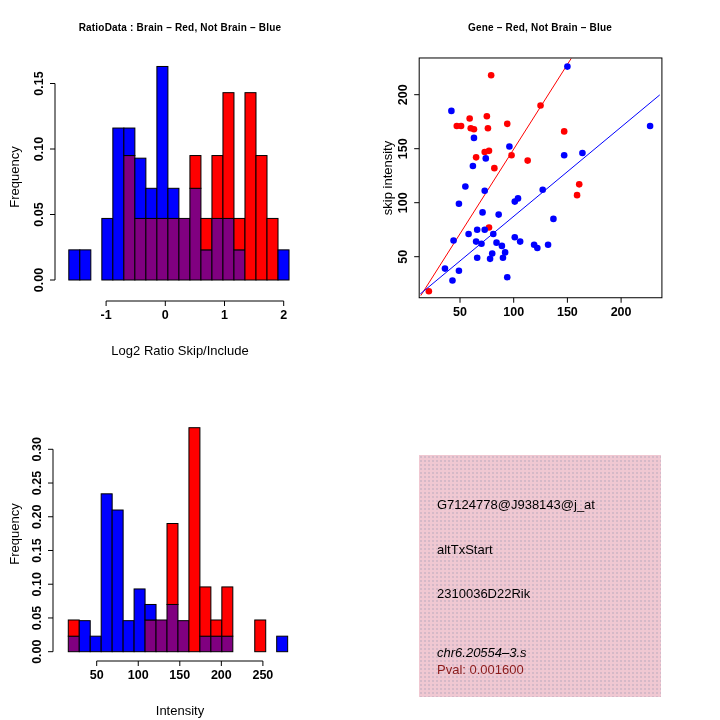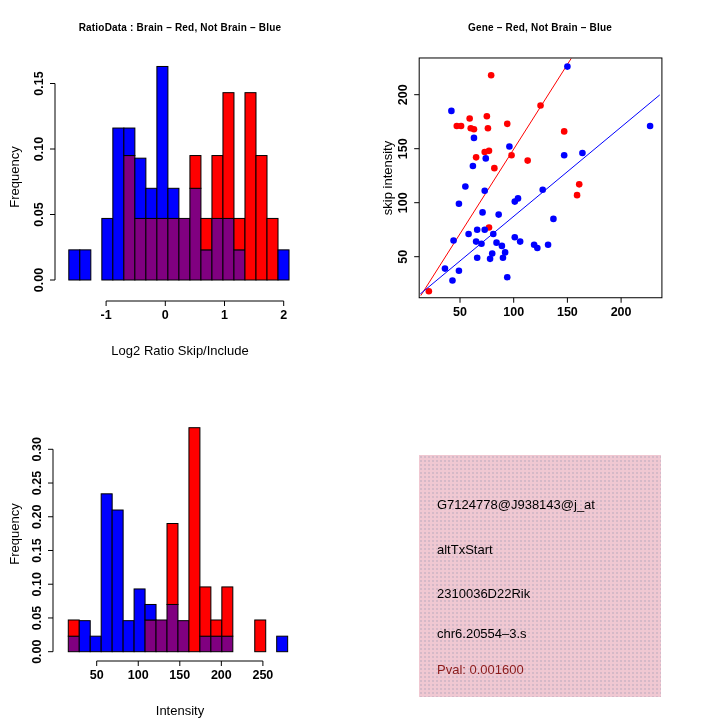--- a/index.html
+++ b/index.html
@@ -15,21 +15,21 @@
                font-size:10px;font-weight:bold;letter-spacing:.2px;}
   .xlabel{position:absolute;top:343px;left:0;width:100%;text-align:center;font-size:13px;}
   .ylabel{position:absolute;white-space:nowrap;font-size:13px;
           transform:translate(-50%,-50%) rotate(-90deg);}
   .tick-text{font-size:12.5px;font-weight:bold;}
   .info-box{position:absolute;left:59px;top:59px;width:242px;height:242px;
             background-color:#f0c8d2;
             background-image:radial-gradient(circle, rgba(150,150,175,.30) 1px, transparent 1.3px);
             background-size:4px 4px;margin-top:36px;}
   .info-line{position:absolute;left:18px;font-size:13px;white-space:nowrap;}
-  .il0{top:42px;} .il1{top:87px;} .il2{top:131px;} .il3{top:171px;} .il4{top:207px;}
+  .il0{top:42px;} .il1{top:87px;} .il2{top:131px;} .il3{top:190px;font-style:italic;} .il4{top:207px;}
 </style>
 </head>
 <body>
 
 <div id="figure">
 
   <section class="panel" id="panel-ratio">
     <svg id="svg-ratio" width="360" height="360">
         <rect x="68.80400000000002" y="249.87" width="11.011199999999988" height="30.129999999999995" fill="#0000ff" stroke="#000" stroke-width="1"></rect>
         <rect x="79.8152" y="249.87" width="11.011200000000002" height="30.129999999999995" fill="#0000ff" stroke="#000" stroke-width="1"></rect>

